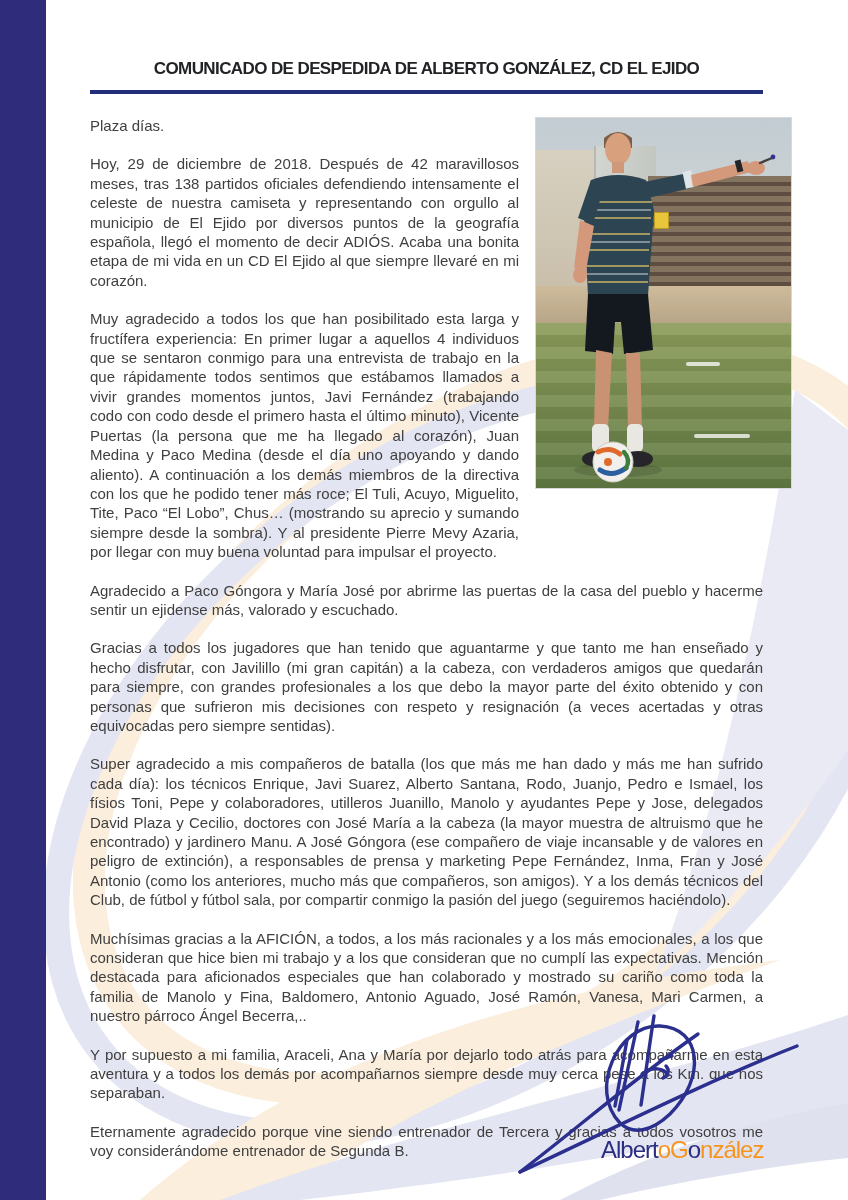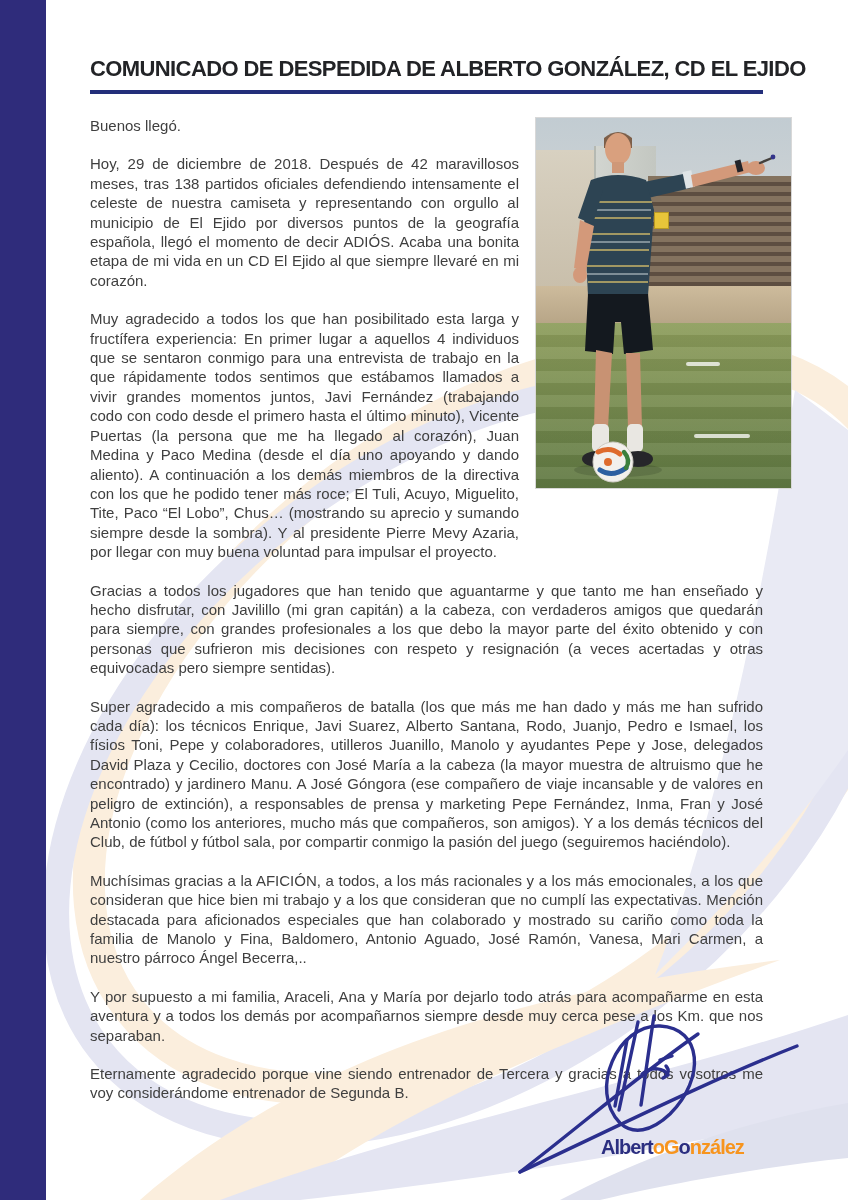--- a/index.html
+++ b/index.html
@@ -8,21 +8,21 @@
     background:#ffffff;font-family:"Liberation Sans",sans-serif;
   }
   
   .side-bar{position:absolute;left:0;top:0;width:46px;height:1200px;background:#2f2c7b;z-index:2;}
   
   .watermark{position:absolute;left:0;top:0;z-index:1;}
   
   .content{position:absolute;left:90px;top:56px;width:673px;z-index:3;}
   .title-block{border-bottom:4px solid #232e7a;padding-bottom:8px;}
   .title-block h1{
-    margin:0;font-size:22px;line-height:26px;font-weight:bold;color:#222326;
+    margin:0;font-size:17px;line-height:26px;font-weight:bold;color:#222326;
     letter-spacing:-0.6px;text-align:center;white-space:nowrap;
   }
   .body-text{margin-top:22px;}
   .body-text p{
     margin:0 0 19px 0;font-size:15px;line-height:19.4px;color:#3f3f3f;
     text-align:justify;
   }
   .body-text p.narrow{margin-right:244px;}
   
   .photo{
@@ -40,21 +40,21 @@
     background:linear-gradient(180deg,#8d9d5b,#5f7842);}
   .ph-grass:after{content:"";position:absolute;inset:0;
     background:repeating-linear-gradient(180deg,rgba(255,255,255,0.07) 0 12px,rgba(0,0,0,0.05) 12px 24px);}
   .ph-line{position:absolute;height:4px;background:rgba(255,255,255,0.75);border-radius:2px;}
   .ph-person{position:absolute;left:0;top:0;}
   
   .signature{position:absolute;left:470px;top:1008px;z-index:5;}
   
   .brand-logo{
     position:absolute;left:601px;top:1136px;z-index:6;
-    font-size:20px;font-weight:bold;letter-spacing:-1px;white-space:nowrap;
+    font-size:24px;font-weight:normal;letter-spacing:-1px;white-space:nowrap;
   }
   .lg-navy{color:#2b2e80;}
   .lg-orange{color:#f7941d;}
 </style>
 </head>
 <body>
 
 <svg class="watermark" width="848" height="1200" viewBox="0 0 848 1200">
   <ellipse cx="500" cy="720" rx="470" ry="290" transform="rotate(-38 500 720)" fill="none" stroke="#fbeedd" stroke-width="32"></ellipse>
   <ellipse cx="470" cy="760" rx="470" ry="300" transform="rotate(-38 470 760)" fill="none" stroke="#e4e5f2" stroke-width="26"></ellipse>
@@ -64,23 +64,24 @@
   <path d="M 560 1200 C 660 1148 760 1118 848 1103 L 848 1158 C 750 1168 650 1188 600 1200 Z" fill="#dfe1ee"></path>
 </svg>
 
 <div class="side-bar"></div>
 
 <div class="content">
   <div class="title-block">
     <h1>COMUNICADO DE DESPEDIDA DE ALBERTO GONZÁLEZ, CD EL EJIDO</h1>
   </div>
   <div class="body-text">
-    <p class="narrow">Buenos llegó.</p>
+    <p class="narrow">Plaza días.</p>
     <p class="narrow">Hoy, 29 de diciembre de 2018. Después de 42 maravillosos meses, tras 138 partidos oficiales defendiendo intensamente el celeste de nuestra camiseta y representando con orgullo al municipio de El Ejido por diversos puntos de la geografía española, llegó el momento de decir ADIÓS. Acaba una bonita etapa de mi vida en un CD El Ejido al que siempre llevaré en mi corazón.</p>
     <p class="narrow">Muy agradecido a todos los que han posibilitado esta larga y fructífera experiencia: En primer lugar a aquellos 4 individuos que se sentaron conmigo para una entrevista de trabajo en la que rápidamente todos sentimos que estábamos llamados a vivir grandes momentos juntos, Javi Fernández (trabajando codo con codo desde el primero hasta el último minuto), Vicente Puertas (la persona que me ha llegado al corazón), Juan Medina y Paco Medina (desde el día uno apoyando y dando aliento). A continuación a los demás miembros de la directiva con los que he podido tener más roce; El Tuli, Acuyo, Miguelito, Tite, Paco “El Lobo”, Chus… (mostrando su aprecio y sumando siempre desde la sombra). Y al presidente Pierre Mevy Azaria, por llegar con muy buena voluntad para impulsar el proyecto.</p>
+    <p>Agradecido a Paco Góngora y María José por abrirme las puertas de la casa del pueblo y hacerme sentir un ejidense más, valorado y escuchado.</p>
     <p>Gracias a todos los jugadores que han tenido que aguantarme y que tanto me han enseñado y hecho disfrutar, con Javilillo (mi gran capitán) a la cabeza, con verdaderos amigos que quedarán para siempre, con grandes profesionales a los que debo la mayor parte del éxito obtenido y con personas que sufrieron mis decisiones con respeto y resignación (a veces acertadas y otras equivocadas pero siempre sentidas).</p>
     <p>Super agradecido a mis compañeros de batalla (los que más me han dado y más me han sufrido cada día): los técnicos Enrique, Javi Suarez, Alberto Santana, Rodo, Juanjo, Pedro e Ismael, los físios Toni, Pepe y colaboradores, utilleros Juanillo, Manolo y ayudantes Pepe y Jose, delegados David Plaza y Cecilio, doctores con José María a la cabeza (la mayor muestra de altruismo que he encontrado) y jardinero Manu. A José Góngora (ese compañero de viaje incansable y de valores en peligro de extinción), a responsables de prensa y marketing Pepe Fernández, Inma, Fran y José Antonio (como los anteriores, mucho más que compañeros, son amigos). Y a los demás técnicos del Club, de fútbol y fútbol sala, por compartir conmigo la pasión del juego (seguiremos haciéndolo).</p>
     <p>Muchísimas gracias a la AFICIÓN, a todos, a los más racionales y a los más emocionales, a los que consideran que hice bien mi trabajo y a los que consideran que no cumplí las expectativas. Mención destacada para aficionados especiales que han colaborado y mostrado su cariño como toda la familia de Manolo y Fina, Baldomero, Antonio Aguado, José Ramón, Vanesa, Mari Carmen, a nuestro párroco Ángel Becerra,..</p>
     <p>Y por supuesto a mi familia, Araceli, Ana y María por dejarlo todo atrás para acompañarme en esta aventura y a todos los demás por acompañarnos siempre desde muy cerca pese a los Km. que nos separaban.</p>
     <p>Eternamente agradecido porque vine siendo entrenador de Tercera y gracias a todos vosotros me voy considerándome entrenador de Segunda B.</p>
 
   </div>
 </div>
 
 <div class="photo">

